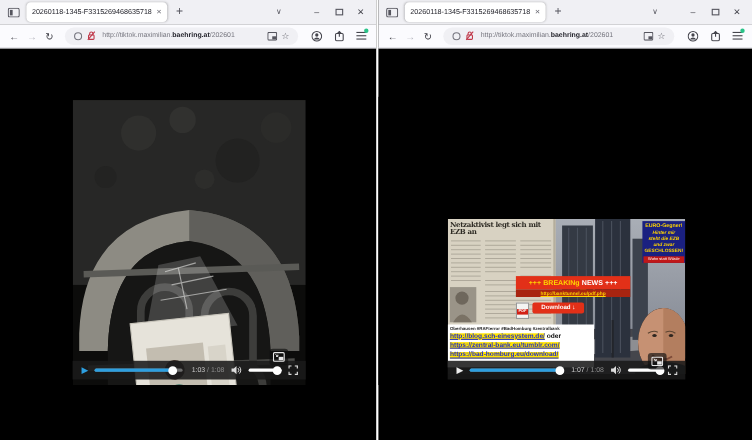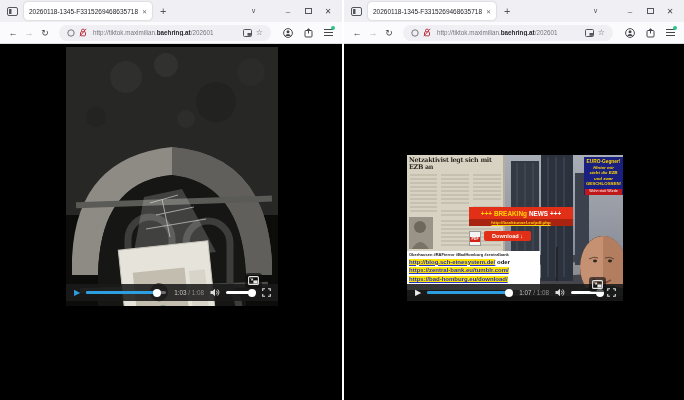--- a/index.html
+++ b/index.html
@@ -34,21 +34,21 @@
   .urltext{font-size:6.3px;color:#76767f;white-space:nowrap;overflow:hidden;flex:1 1 auto;min-width:0;margin:0 4px;}
   .urldomain{color:#1f1f27;font-weight:bold;}
   .pillicon{flex:0 0 auto;display:flex;align-items:center;margin:0 2px;}
   .star{font-size:8px;color:#55555e;}
   .tbicon{width:18px;display:flex;align-items:center;justify-content:center;flex:0 0 auto;margin-left:2px;}
   .menu{position:relative;width:18px;display:flex;flex-direction:column;align-items:center;gap:1.5px;}
   .menu i{display:block;width:9px;height:1.2px;background:#45454d;}
   .menudot{position:absolute;top:-3px;right:2px;width:4px;height:4px;border-radius:50%;background:#2bc489;}
 
   
-  .content{position:relative;height:262px;background:#000;overflow:hidden;}
+  .content{position:relative;height:262px;background:#000;overflow:hidden;margin-top:44px;}
   .frame{position:absolute;overflow:hidden;}
   #frame-left{left:66px;top:3px;width:212px;height:349px;}
   #frame-right{left:63px;top:111px;width:216px;height:141px;}
 
   
   .controls{position:absolute;height:17px;background:rgba(26,26,26,.88);
     display:flex;align-items:center;z-index:30;}
   #controls-left{left:66px;bottom:5px;width:212px;}
   #controls-right{left:63px;bottom:5px;width:216px;}
   .playbtn{font-size:8px;margin:0 6px 0 8px;line-height:1;}

